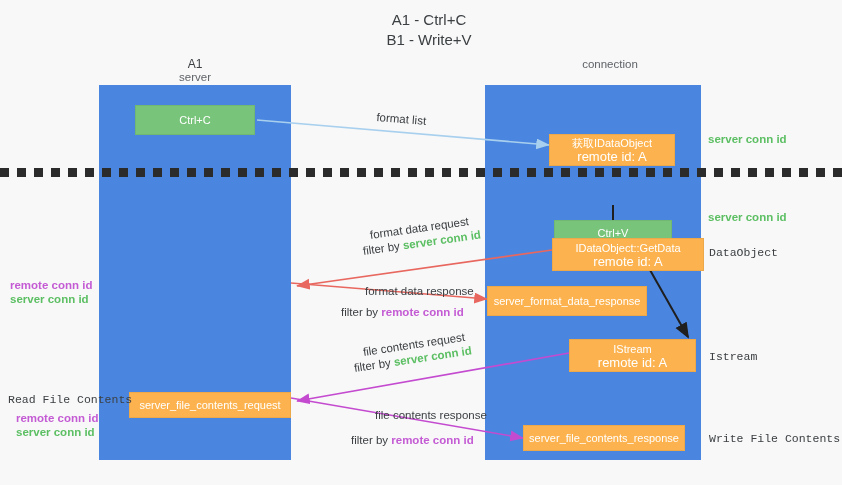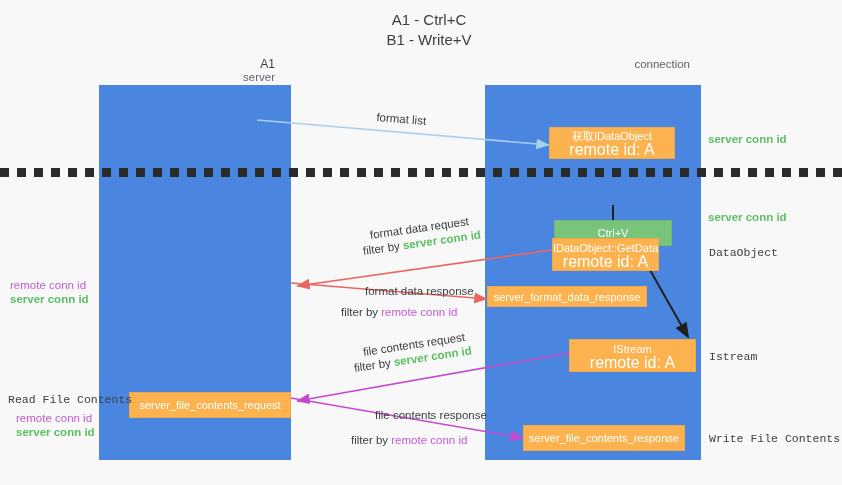--- a/index.html
+++ b/index.html
@@ -13,21 +13,21 @@
   #stage{position:absolute;left:0;top:0;width:842px;height:485px;}
 
   
   .title{
     position:absolute;left:8px;top:10px;width:842px;
     text-align:center;font-size:15px;color:#3c4043;line-height:20px;
   }
 
   
   .col-head{
-    position:absolute;text-align:right;font-size:11.5px;color:#5f6368;
+    position:absolute;text-align:center;font-size:11.5px;color:#5f6368;
     line-height:13px;width:160px;
   }
   .col-head .big{font-size:12px;color:#3c4043;}
 
   
   .lane{position:absolute;background:#4a86e0;}
 
   
   .dashline{
     position:absolute;left:0;top:168px;width:842px;height:9px;
@@ -36,27 +36,27 @@
 
   
   .node{
     position:absolute;box-sizing:border-box;
     display:flex;flex-direction:column;align-items:center;justify-content:center;
     color:#ffffff;font-size:11px;line-height:14px;text-align:center;
     border:1px solid rgba(0,0,0,0.06);
   }
   .node.green{background:#79c47b;}
   .node.orange{background:#fcb34f;}
-  .node .l2{font-size:16px;text-align:right;}
+  .node .l2{font-size:13px;text-align:right;}
 
   
   .ann{position:absolute;font-size:11.5px;line-height:15px;white-space:nowrap;}
   .ann.dark{color:#3c4043;font-family:Liberation Mono, monospace;}
   .green-t{color:#5cbf63;font-weight:bold;}
-  .magenta-t{color:#c45bd4;font-weight:normal;text-align:center;}
+  .magenta-t{color:#c45bd4;font-weight:bold;text-align:center;}
 
   
   .elabel{
     position:absolute;font-size:11.5px;color:#3c4043;white-space:nowrap;
     line-height:15px;transform-origin:left top;
   }
   svg.edges{position:absolute;left:0;top:0;width:842px;height:485px;overflow:visible;}
 </style>
 </head>
 <body>
@@ -105,42 +105,45 @@
 
     <line x1="291" y1="283" x2="487" y2="299" stroke="#e8675f" stroke-width="1.7" marker-end="url(#ah-red)"></line>
 
     <line x1="569" y1="353" x2="297" y2="401" stroke="#c44bd0" stroke-width="1.7" marker-end="url(#ah-mag)"></line>
 
     <line x1="291" y1="398" x2="523" y2="438" stroke="#c44bd0" stroke-width="1.7" marker-end="url(#ah-mag)"></line>
   </svg>
 
   <div class="dashline"></div>
 
+  <div class="node green" style="left:135px;top:105px;width:120px;height:30px;">
+    <div>Ctrl+C</div>
+  </div>
 
-  <div class="node orange" style="left:549px;top:127px;width:126px;height:32px;">
+  <div class="node orange" style="left:549px;top:134px;width:126px;height:32px;">
     <div>获取IDataObject</div>
     <div class="l2">remote id: A</div>
   </div>
 
   <div class="node green" style="left:554px;top:180px;width:118px;height:26px;margin-top:40px;">
     <div>Ctrl+V</div>
   </div>
 
-  <div class="node orange" style="left:552px;top:238px;width:107px;height:33px;">
+  <div class="node orange" style="left:552px;top:238px;width:152px;height:33px;">
     <div>IDataObject::GetData</div>
     <div class="l2">remote id: A</div>
   </div>
 
   <div class="node orange" style="left:569px;top:339px;width:127px;height:33px;">
     <div>IStream</div>
     <div class="l2">remote id: A</div>
   </div>
 
 
-  <div class="node orange" style="left:487px;top:286px;width:160px;height:21px;">
+  <div class="node orange" style="left:487px;top:286px;width:160px;height:30px;">
     <div>server_format_data_response</div>
   </div>
 
   <div class="node orange" style="left:129px;top:392px;width:162px;height:26px;">
     <div>server_file_contents_request</div>
   </div>
 
   <div class="node orange" style="left:523px;top:425px;width:162px;height:26px;">
     <div>server_file_contents_response</div>
   </div>

